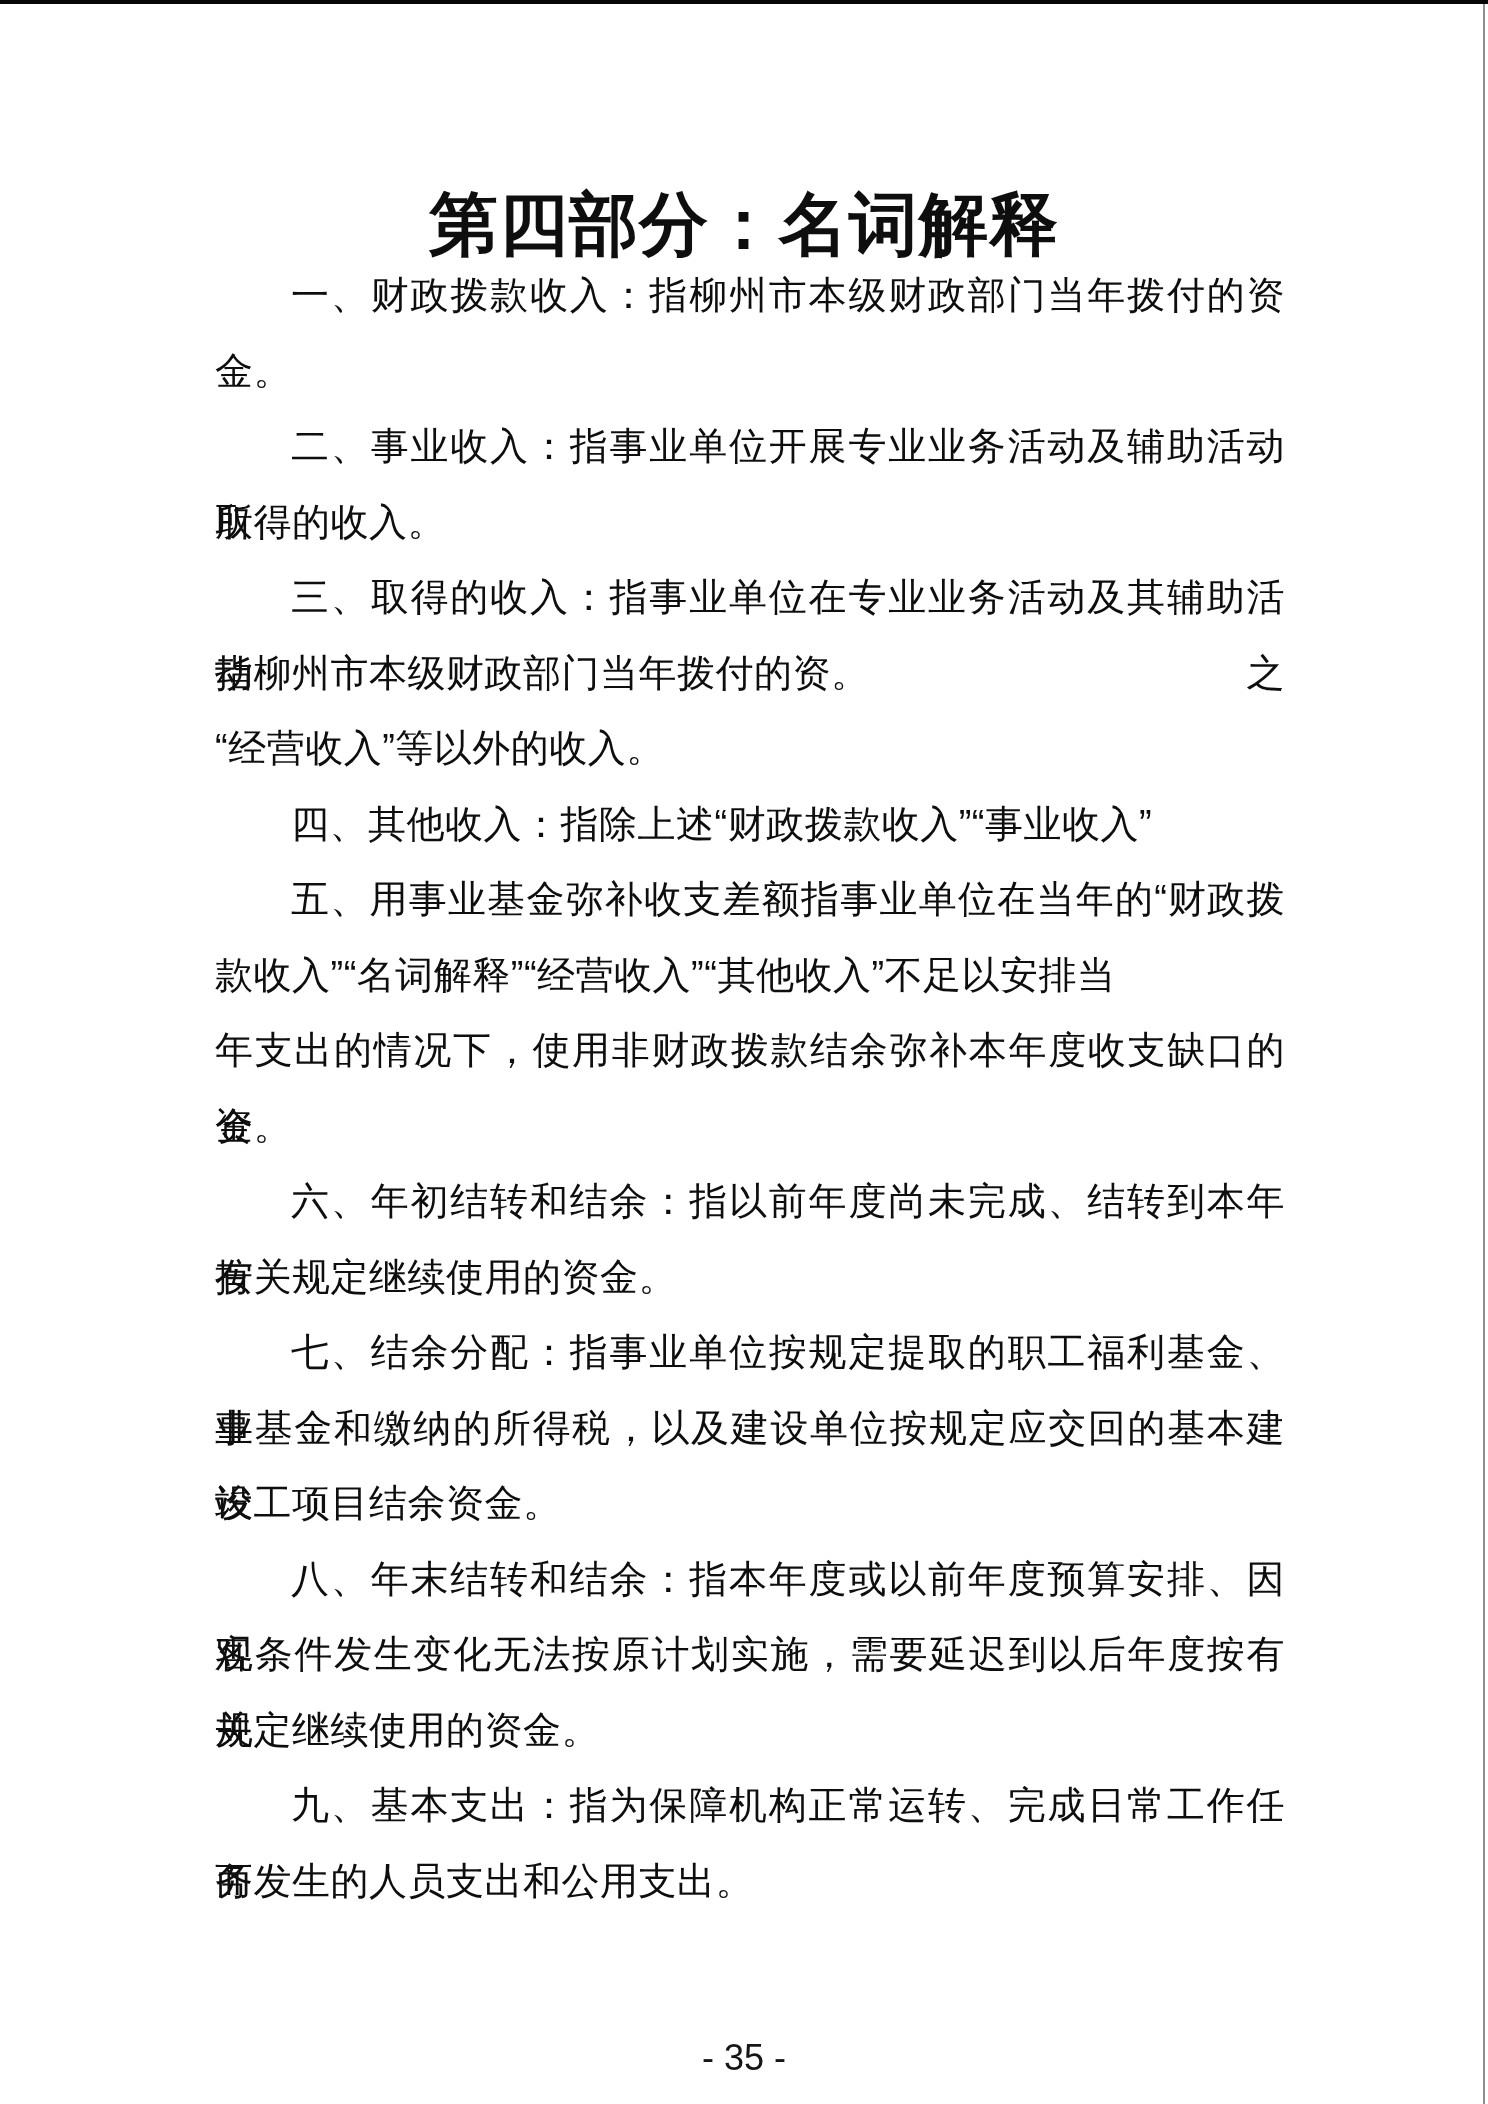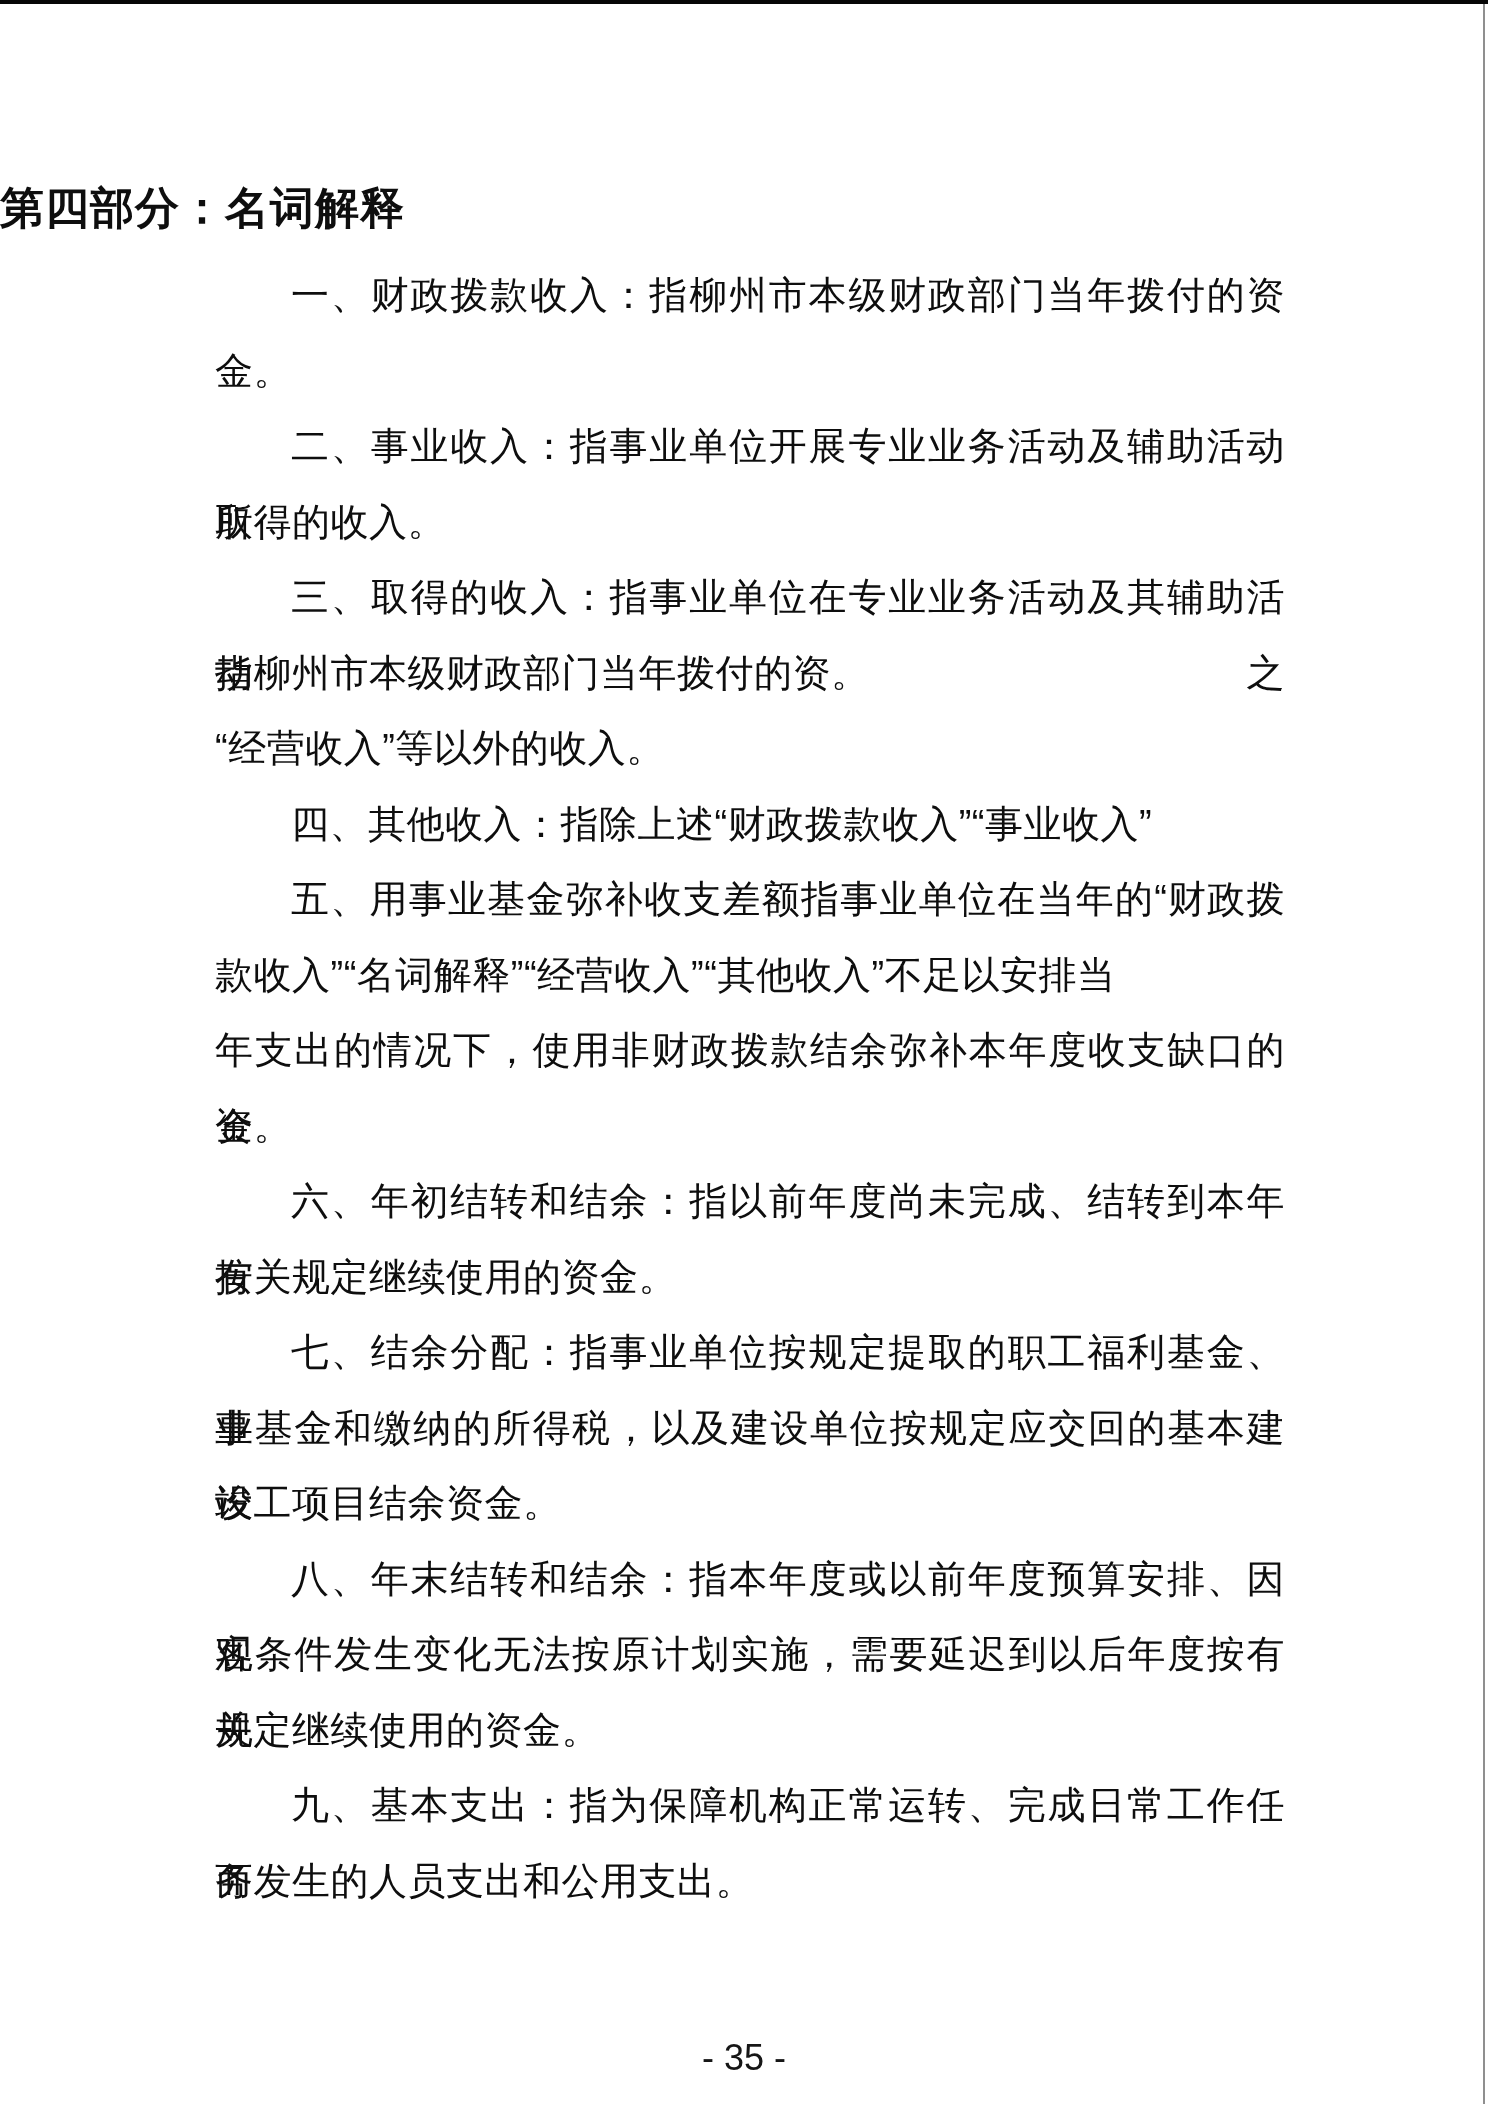--- a/index.html
+++ b/index.html
@@ -27,22 +27,22 @@
     position: absolute;
     top: 4px; right: 3px;
     width: 2px; height: 2100px;
     background: #8f8f8f;
   }
   .doc-title {
     position: absolute;
     top: 150px;
     left: 0;
     width: 100%;
-    text-align: left;
-    font-size: 44px;
+    text-align: center;
+    font-size: 69px;
     line-height: 58px;
     font-weight: bold;
     letter-spacing: 1px;
     white-space: nowrap;
   }
   .doc-body {
     position: absolute;
     top: 258px;
     left: 215px;
     width: 1070px;

